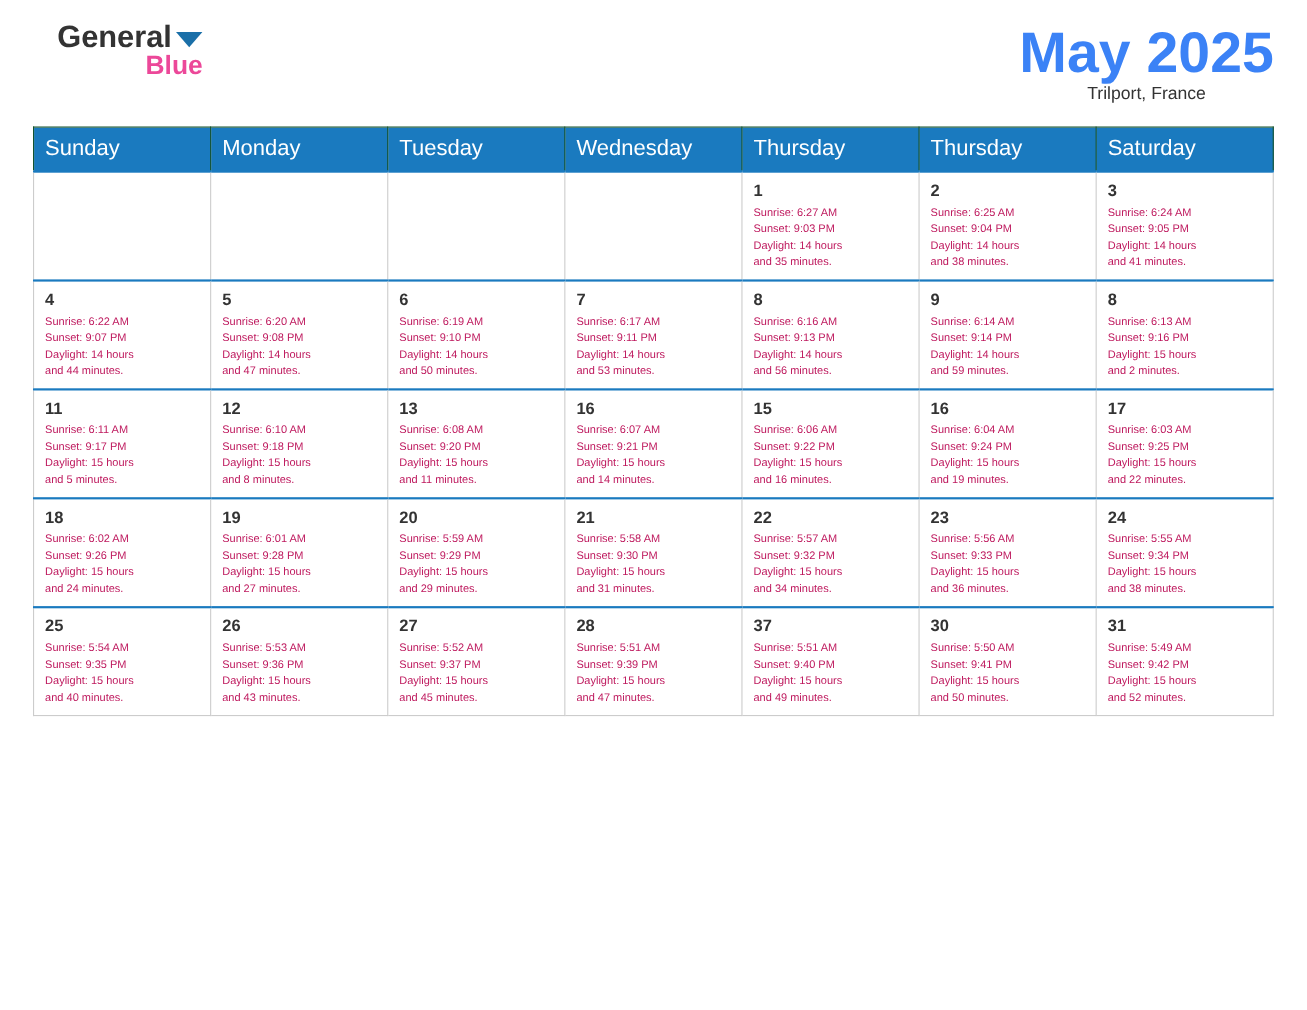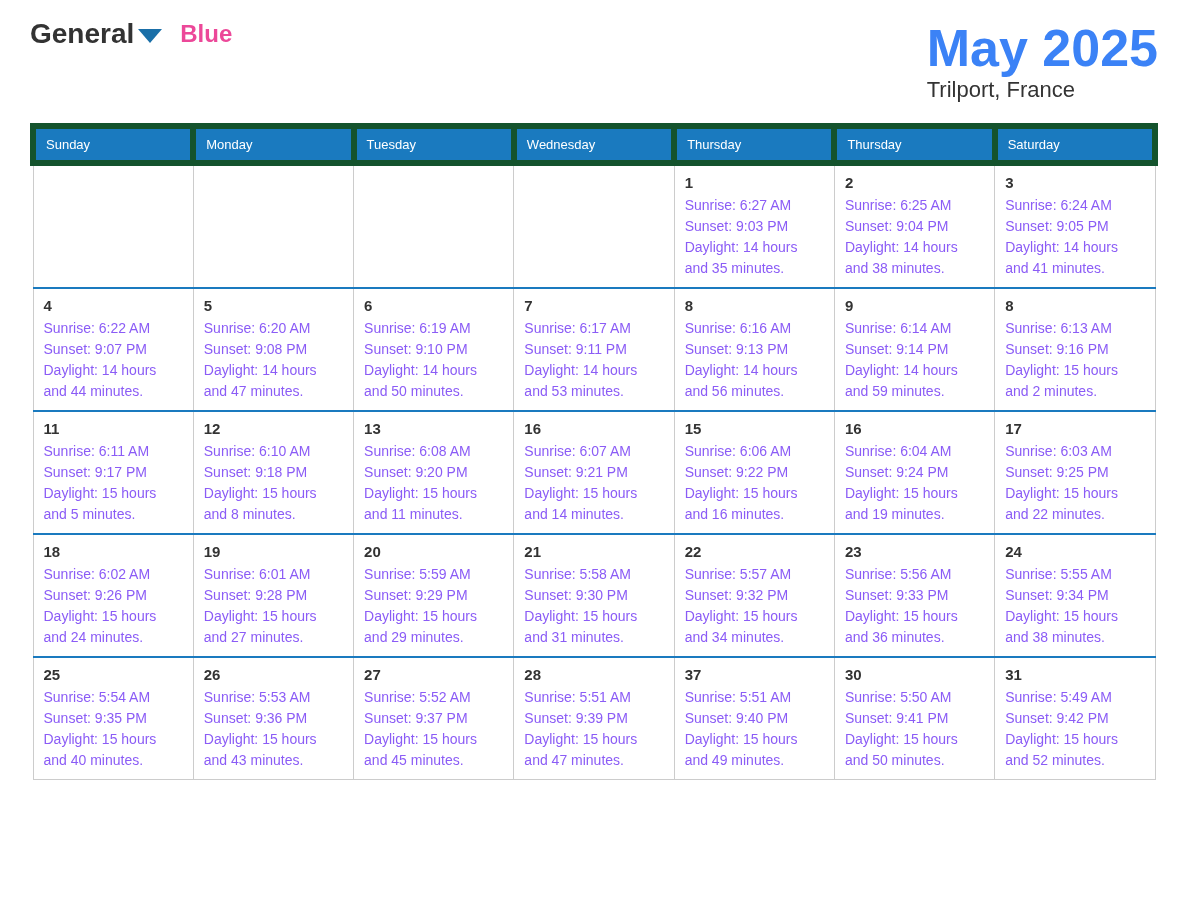--- a/index.html
+++ b/index.html
@@ -12,21 +12,23 @@
       color: #333;
     }
     .header {
       display: flex;
       justify-content: space-between;
       align-items: flex-start;
       margin-bottom: 20px;
     }
     .logo {
       display: flex;
-      align-items: center;
+      flex-direction: column;
+      align-items: flex-end;
+      margin-left: 22px;
     }
     .logo-general {
       font-size: 28px;
       font-weight: bold;
       color: #333;
       line-height: 1;
     }
     .logo-blue {
       font-size: 24px;
       font-weight: bold;
@@ -50,56 +52,56 @@
     .title-area {
       text-align: right;
     }
     .month-year {
       font-size: 52px;
       font-weight: bold;
       color: #3b82f6;
       line-height: 1.1;
     }
     .location {
-      font-size: 22px;
-      color: #333;
-      text-align: left;
+      font-size: 16px;
+      color: #333;
+      text-align: center;
     }
     .calendar {
       width: 100%;
       border-collapse: collapse;
     }
     .calendar th {
       background-color: #1a7abf;
       color: #fff;
       padding: 8px 10px;
       text-align: left;
-      font-size: 13px;
+      font-size: 20px;
       font-weight: normal;
-      border: 6px solid #14532d;
+      border: 1px solid #14532d;
     }
     .calendar td {
       vertical-align: top;
       padding: 8px 10px;
       border: 1px solid #ccc;
       width: calc(100% / 7);
       min-height: 100px;
       font-size: 13px;
       color: #333;
     }
     .day-number {
       font-size: 15px;
       font-weight: bold;
       color: #333;
       margin-bottom: 4px;
       display: block;
     }
     .day-info {
-      font-size: 14px;
-      color: #8b5cf6;
+      font-size: 10px;
+      color: #be185d;
       line-height: 1.5;
     }
     .empty-cell {
       background: #fff;
     }
     tr.week-row td {
       border-top: 2px solid #1a7abf;
     }
   </style>
 </head>

